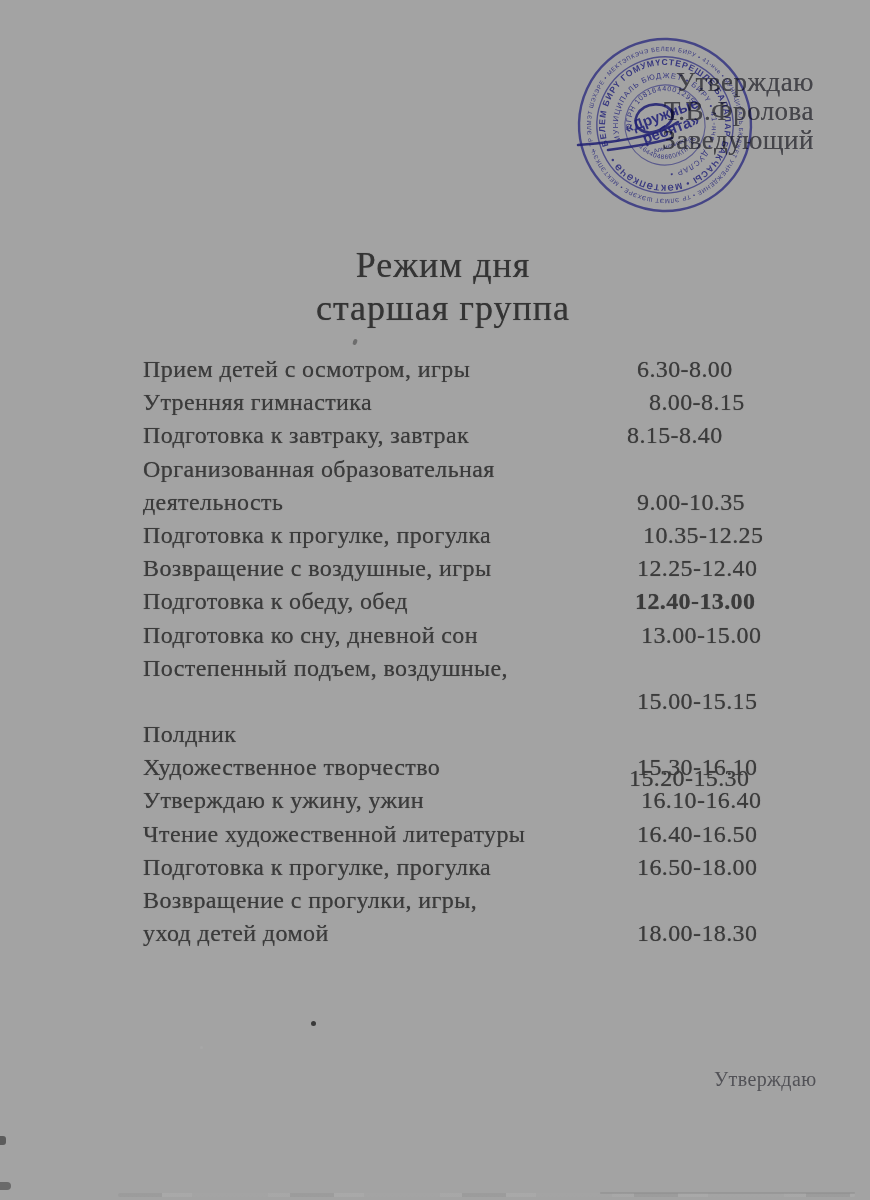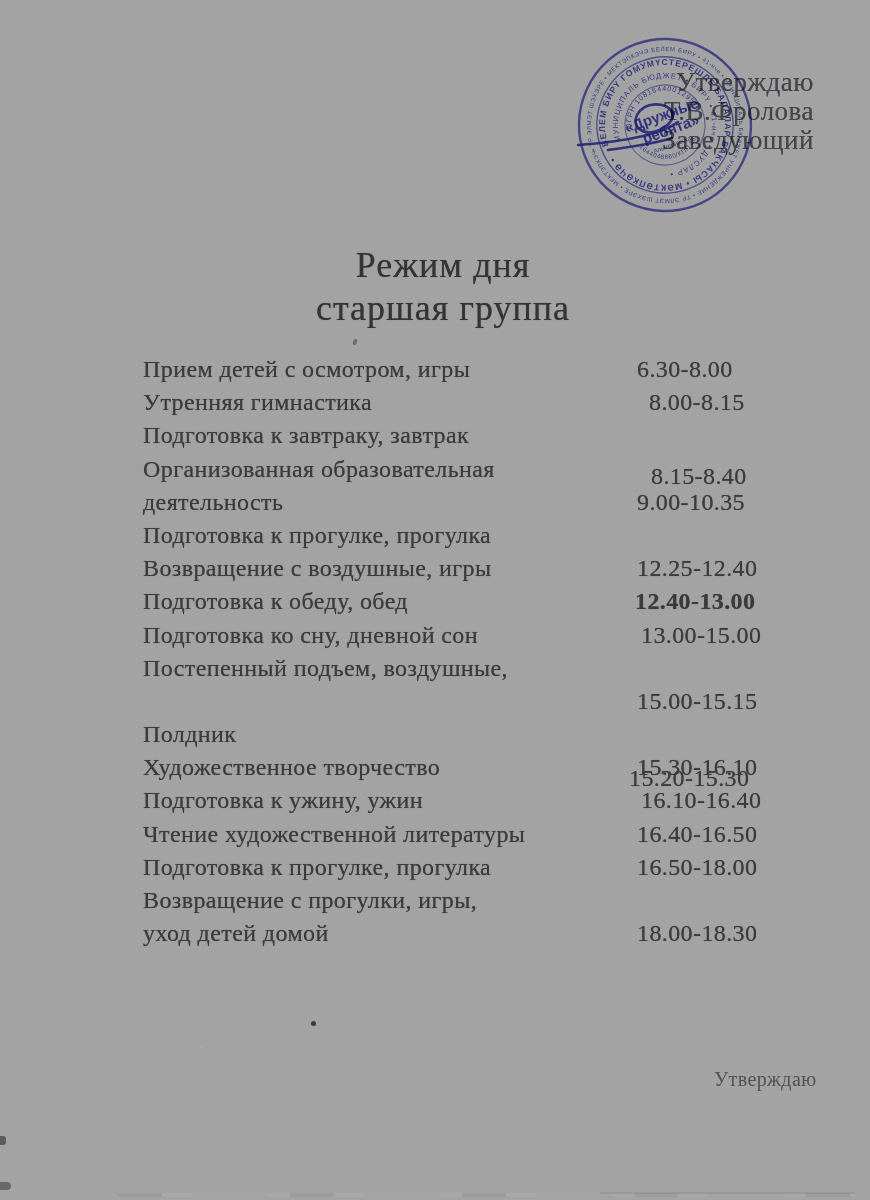--- a/index.html
+++ b/index.html
@@ -43,21 +43,21 @@
   .schedule{
     position:absolute; left:143px; top:356px; width:700px;
     font-size:24px;
     color:#3b3b3b;
     letter-spacing:.4px;
     text-shadow:0 0 .7px rgba(59,59,59,.75);
   }
   .row{position:relative; height:33.2px; white-space:nowrap;}
   .row .time{position:absolute; left:494px; top:0;}
   .row:nth-child(2) .time{left:506px;}
-  .row:nth-child(3) .time{left:508px;margin-top:41px;}
+  .row:nth-child(3) .time{left:484px;}
   .row:nth-child(4) .time{left:504px;}
   .row:nth-child(6) .time{left:500px;}
   .row:nth-child(8) .time{left:492px;font-weight:bold;}
   .row:nth-child(9) .time{left:498px;}
   .row:nth-child(10) .time{left:502px;}
   .row:nth-child(12) .time{left:486px;margin-top:44px;}
   .row:nth-child(14) .time{left:498px;}
   
   .footer-approve{
     position:absolute; left:714px; top:1068px;
@@ -139,29 +139,29 @@
     <div>Режим дня</div>
     <div>старшая группа</div>
   </div>
 
   <div class="schedule">
     <div class="row"><span class="task">Прием детей с осмотром, игры</span><span class="time">6.30-8.00</span></div>
     <div class="row"><span class="task">Утренняя гимнастика</span><span class="time">8.00-8.15</span></div>
     <div class="row"><span class="task">Подготовка к завтраку, завтрак</span><span class="time">8.15-8.40</span></div>
     <div class="row"><span class="task">Организованная образовательная</span><span class="time"></span></div>
     <div class="row"><span class="task">деятельность</span><span class="time">9.00-10.35</span></div>
-    <div class="row"><span class="task">Подготовка к прогулке, прогулка</span></div>
+    <div class="row"><span class="task">Подготовка к прогулке, прогулка</span><span class="time">10.35-12.25</span></div>
     <div class="row"><span class="task">Возвращение с воздушные, игры</span><span class="time">12.25-12.40</span></div>
     <div class="row"><span class="task">Подготовка к обеду, обед</span><span class="time">12.40-13.00</span></div>
     <div class="row"><span class="task">Подготовка ко сну, дневной сон</span><span class="time">13.00-15.00</span></div>
     <div class="row"><span class="task">Постепенный подъем, воздушные,</span><span class="time"></span></div>
     <div class="row"><span class="time">15.00-15.15</span></div>
     <div class="row"><span class="task">Полдник</span><span class="time">15.20-15.30</span></div>
     <div class="row"><span class="task">Художественное творчество</span><span class="time">15.30-16.10</span></div>
-    <div class="row"><span class="task">Подготовка к ужину, ужин</span><span class="time">16.10-16.40</span></div>
+    <div class="row"><span class="task">Утверждаю к ужину, ужин</span><span class="time">16.10-16.40</span></div>
     <div class="row"><span class="task">Чтение художественной литературы</span><span class="time">16.40-16.50</span></div>
     <div class="row"><span class="task">Подготовка к прогулке, прогулка</span><span class="time">16.50-18.00</span></div>
     <div class="row"><span class="task">Возвращение с прогулки, игры,</span><span class="time"></span></div>
     <div class="row"><span class="task">уход детей домой</span><span class="time">18.00-18.30</span></div>
   </div>
 
   <div class="footer-approve">Утверждаю</div>
 
   <div class="speck comma"></div>
   <div class="speck dot1"></div>

